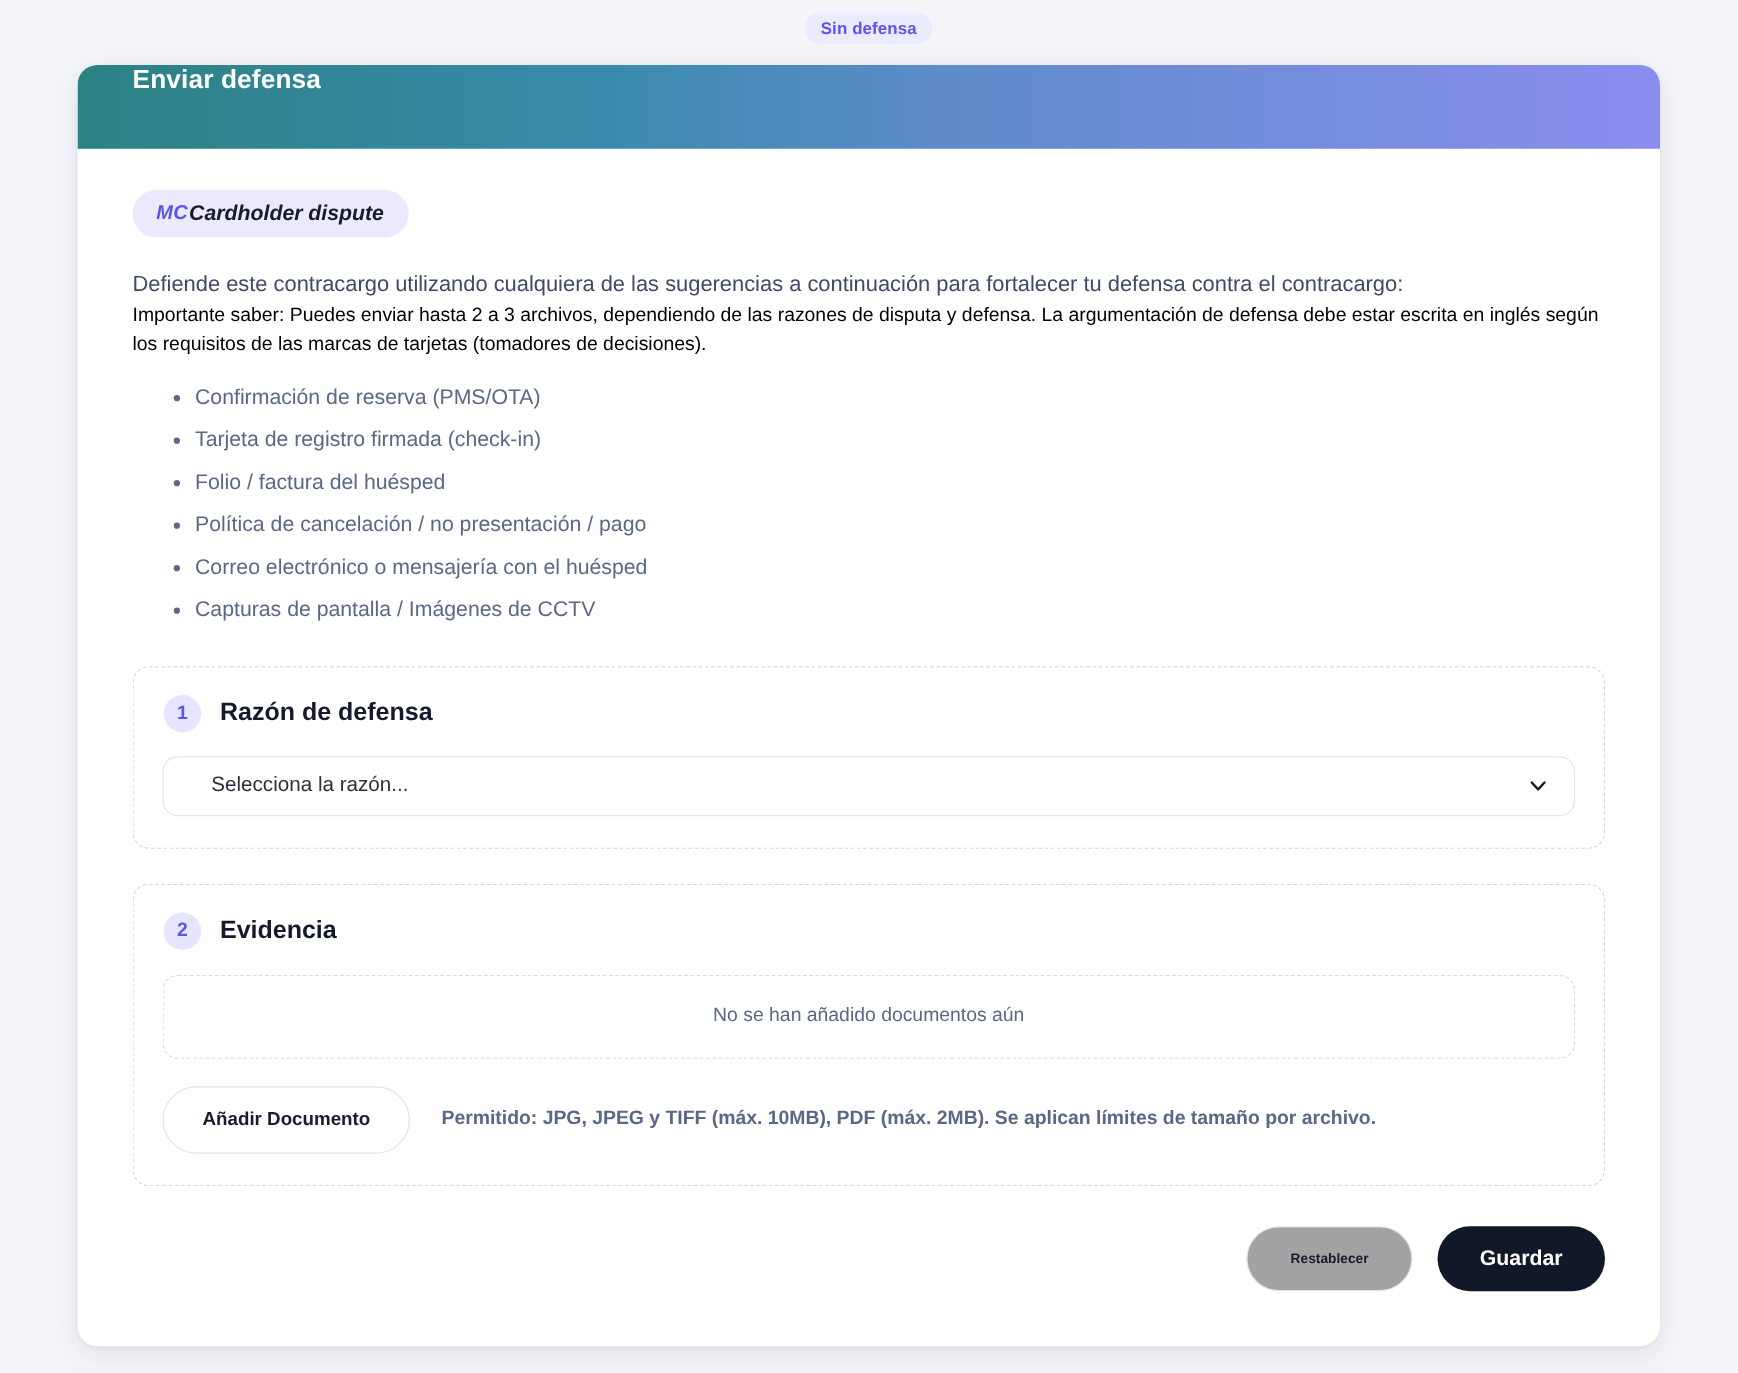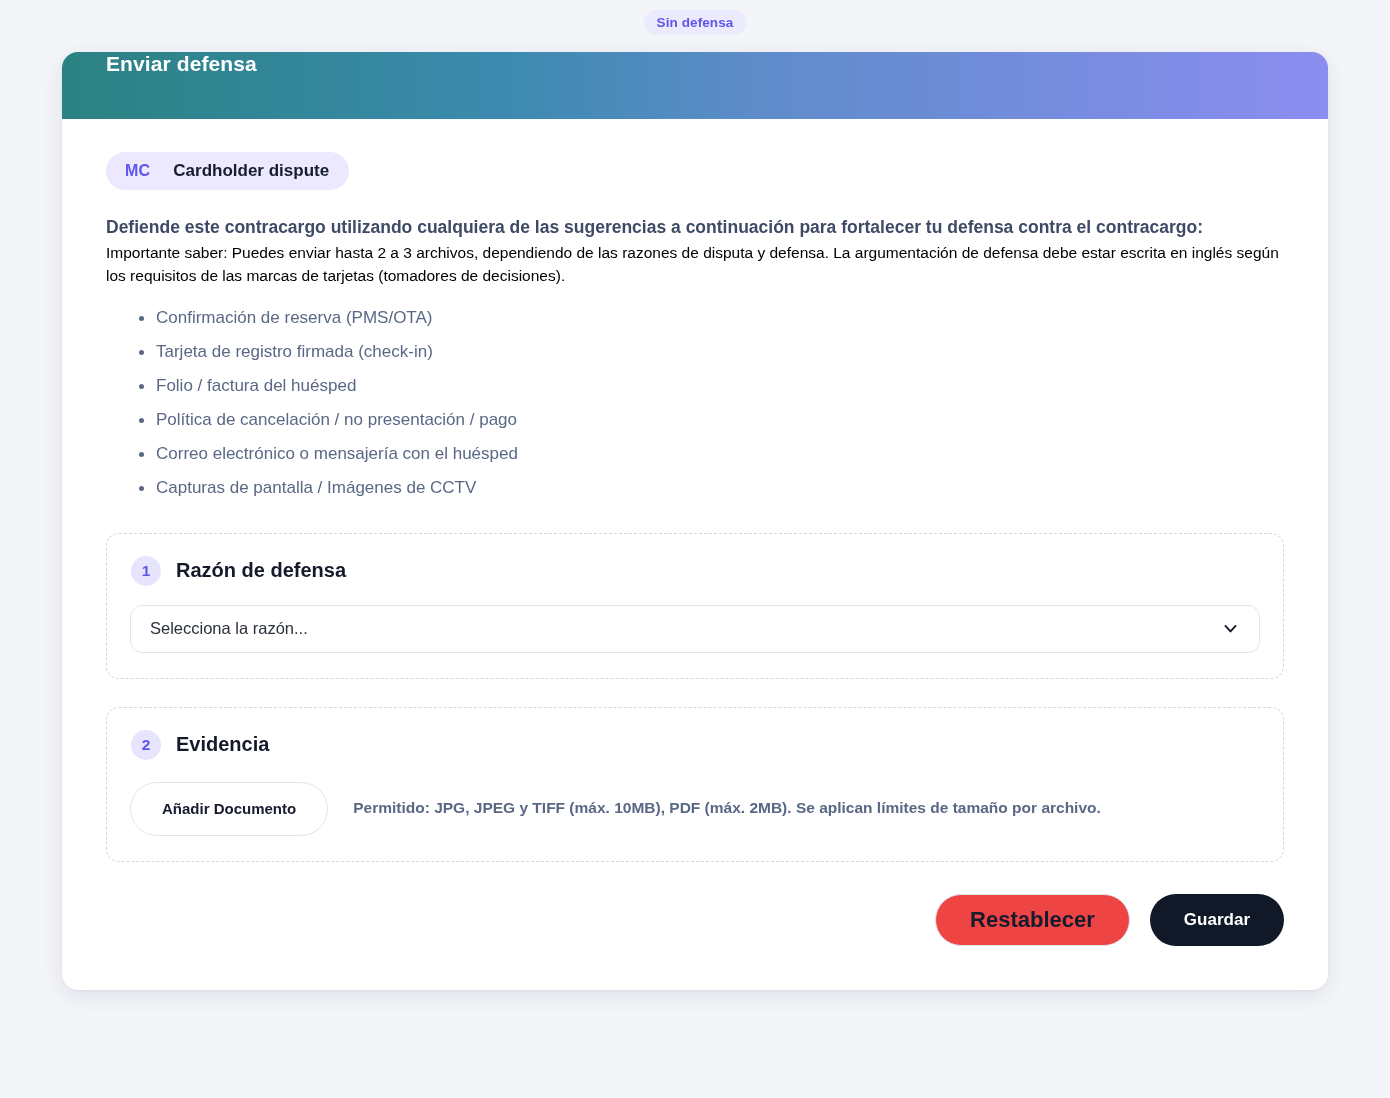--- a/index.html
+++ b/index.html
@@ -59,43 +59,44 @@
     letter-spacing: 0.1px;
   }
   .card-body {
     padding: 33px 44px 44px 44px;
   }
 
   
   .reason-badge {
     display: inline-flex;
     align-items: center;
-    gap: 23px;
+    gap: 1px;
     background: #ece9fe;
     border-radius: 999px;
     padding: 9px 20px 9px 19px;
+    font-style: italic;
   }
   .reason-badge .mc {
     color: #5f55e8;
     font-size: 16px;
     font-weight: bold;
     letter-spacing: 0.2px;
   }
   .reason-badge .reason-text {
     color: #161b2e;
     font-size: 17px;
     font-weight: bold;
   }
 
   
   .intro-heading {
     margin-top: 24px;
     color: #3e4a66;
     font-size: 17.5px;
-    font-weight: bold;
+    font-weight: normal;
     line-height: 1.58;
     max-width: 1115px;
   }
   .intro-note {
     color: #000000;
     font-size: 15.5px;
     line-height: 1.48;
     max-width: 1180px;
   }
   .suggestion-list {
@@ -157,21 +158,21 @@
   
   .select-wrap {
     margin-top: 19px;
     height: 48px;
     border: 1px solid #e3e5eb;
     border-radius: 12px;
     background: #fff;
     display: flex;
     align-items: center;
     justify-content: space-between;
-    padding: 0 20px 0 19px;
+    padding: 0 20px 0 38px;
     cursor: pointer;
   }
   .select-value {
     color: #2b303d;
     font-size: 16.5px;
   }
   .chev {
     width: 17px;
     height: 17px;
     display: block;
@@ -223,24 +224,24 @@
     display: flex;
     justify-content: flex-end;
     align-items: center;
     gap: 20px;
   }
   .btn-reset {
     height: 52px;
     padding: 0 34px;
     border-radius: 999px;
     border: 1px solid #e2e4ea;
-    background: #ef4444;
+    background: #a3a3a3;
     color: #161b2e;
     font-family: "Liberation Sans", sans-serif;
-    font-size: 22px;
+    font-size: 11px;
     font-weight: bold;
     cursor: pointer;
   }
   .btn-save {
     height: 52px;
     padding: 0 34px;
     border-radius: 999px;
     border: none;
     background: #111827;
     color: #ffffff;
@@ -300,20 +301,23 @@
         </div>
       </div>
 
       
       <div class="step-section">
         <div class="step-head">
           <span class="step-num">2</span>
           <span class="step-title">Evidencia</span>
         </div>
 
+        <div class="evidence-drop">
+          <span class="evidence-empty">No se han añadido documentos aún</span>
+        </div>
 
         <div class="evidence-actions">
           <button class="btn-add-doc">Añadir Documento</button>
           <div class="evidence-hint">
             <div>Permitido: JPG, JPEG y TIFF (máx. 10MB), PDF (máx. 2MB). Se aplican límites de tamaño por archivo.</div>
           </div>
         </div>
       </div>
 
       <div class="card-footer">

